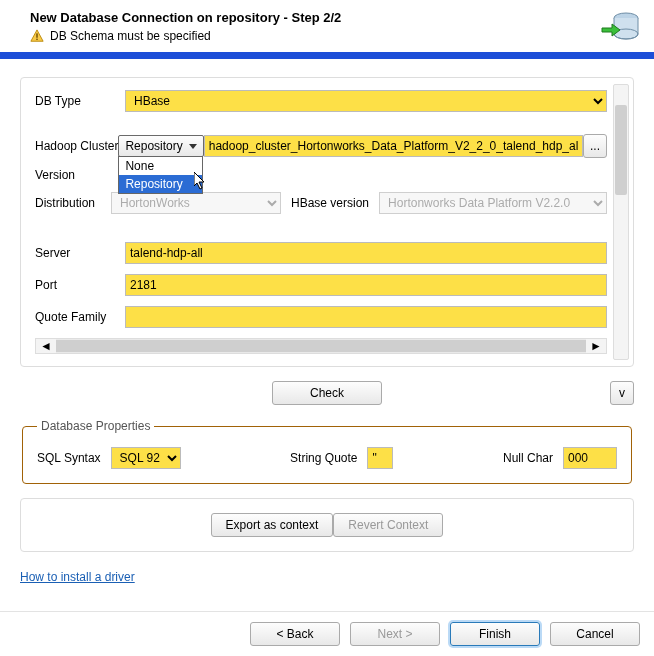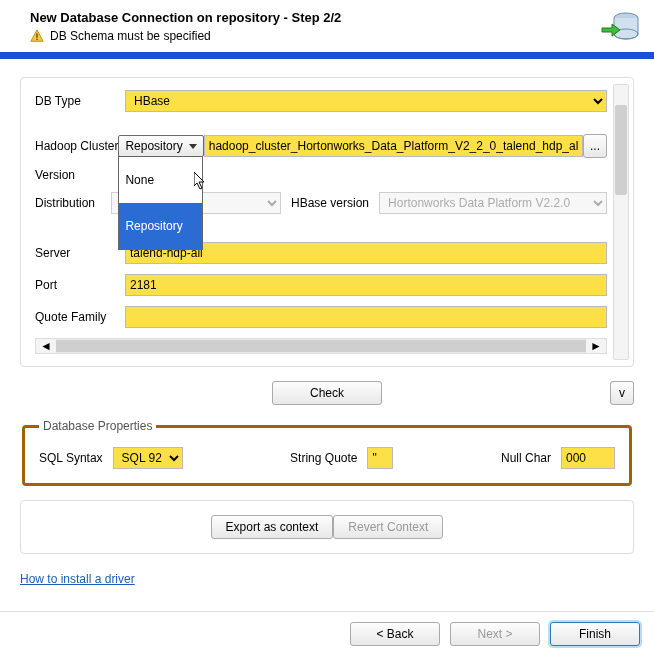--- a/index.html
+++ b/index.html
@@ -73,21 +73,21 @@
     background: #cfcfcf; border-radius: 2px;
   }
   .scroll-h {
     height: 16px; background:#f4f4f4; border:1px solid #ddd;
     display:flex; align-items:center; justify-content:space-between;
     margin-top:6px; padding:0 4px;
   }
   .scroll-h .track { flex:1; height:14px; background:#e9e9e9; position:relative; margin:0 4px;}
   .scroll-h .thumb { position:absolute; top:1px; bottom:1px; left:0; width:100%; background:#cfcfcf;}
   fieldset.dbprops {
-    border: 3px solid #a16207;
+    border: 1px solid #a16207;
     border-radius: 4px;
     padding: 14px 14px;
     margin-top: 14px;
   }
   fieldset.dbprops legend { color:#555; padding: 0 4px; }
   .props-row { display:flex; align-items:center; gap:10px; }
   .footer {
     position: absolute;
     left: 0; right: 0; bottom: 0;
     border-top: 1px solid #e3e3e3;
@@ -105,21 +105,21 @@
     position:relative; cursor:pointer; min-width: 85px; text-align:left;
   }
   .combo-btn::after {
     content:""; position:absolute; right:6px; top:8px;
     border-left:4px solid transparent; border-right:4px solid transparent; border-top:5px solid #333;
   }
   .dropdown {
     position:absolute; top:21px; left:0; width:85px;
     border:1px solid #666; background:#fff; z-index:20;
   }
-  .dropdown div { padding:16px 6px; cursor:pointer; }
+  .dropdown div { padding:2px 6px; cursor:pointer; }
   .dropdown div.sel { background:#2b6cd4; color:#fff; }
   .cursor-arrow {
     position:absolute; z-index:30; pointer-events:none;
   }
   .check-row { display:flex; align-items:center; justify-content:center; margin-top:14px; position:relative;}
   .export-row { display:flex; justify-content:center; }
   .sep { height:18px; }
   .section-gap { height: 12px; }
 </style>
 </head>
@@ -244,13 +244,14 @@
   </div>
 
   <span class="link">How to install a driver</span>
 
 </div>
 
 <div class="footer">
   <button class="btn" style="width:90px;">&lt; Back</button>
   <button class="btn" style="width:90px;" disabled="">Next &gt;</button>
   <button class="btn primary" style="width:90px;">Finish</button>
+  <button class="btn" style="width:90px;">Cancel</button>
 </div>
 
 </body></html>

